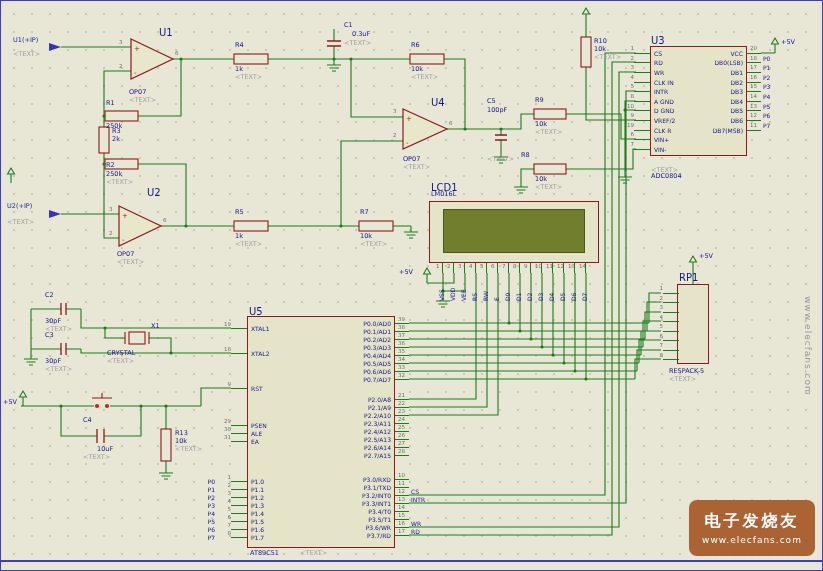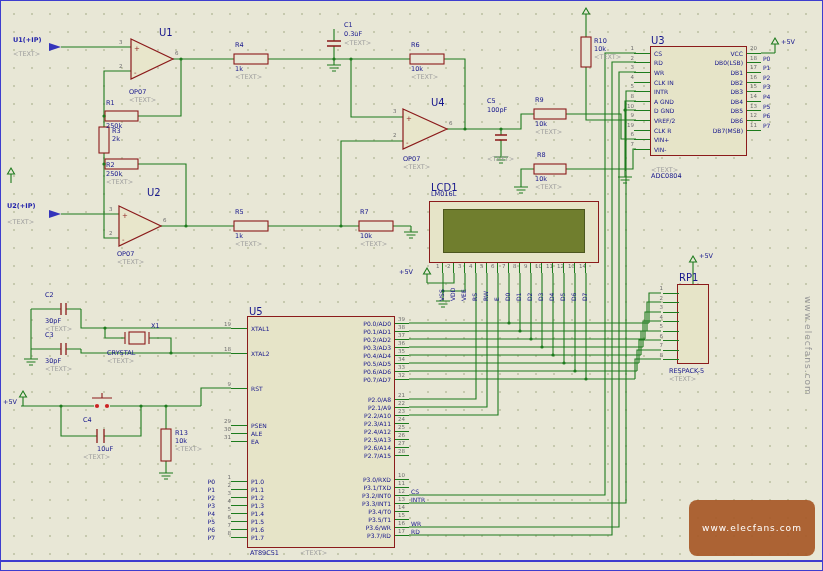--- a/index.html
+++ b/index.html
@@ -6,21 +6,21 @@
   html,body{width:823px;height:571px;background:#fff}
   .sheet{position:relative;width:823px;height:571px;background:#e8e7d6;border:1px solid #3d3dcf;
          overflow:hidden;font-family:"DejaVu Sans",sans-serif;color:#16168c}
   .grid{position:absolute;inset:0;background-image:radial-gradient(#c6c9ae 0.8px,transparent 0.9px);
         background-size:18px 18px;background-position:4px 4px}
   svg.layer{position:absolute;left:0;top:0}
   .lbl{position:absolute;font-size:6.5px;line-height:1.1;white-space:nowrap;color:#16168c}
   .lbl.num{color:#6e6e6e;font-size:5.5px}
   .lbl.ph{color:#9e9e9e}
   .lbl.title{font-size:10px}
-  .lbl.inlab{font-weight:bold;color:#2222aa}
+  .lbl.inlab{font-weight:normal;color:#2222aa}
   .ic{position:absolute;border:1.2px solid #8b1b1b;background:#e6e4c8}
   .lcdscr{position:absolute;background:#707e2e;border:1px solid #4c561e}
   .pins{position:absolute}
   .prow{position:relative;height:8px}
   .u3p .prow{height:9.6px}
   .rpp .prow{height:9.5px}
   .pstub{position:absolute;top:50%;height:1px;background:#1d7b1d}
   .pnum{position:absolute;top:-3px;font-size:5.5px;color:#6e6e6e}
   .pname{position:absolute;top:50%;transform:translateY(-50%);font-size:6px;color:#16168c;white-space:nowrap}
   .pnet{position:absolute;font-size:6px;color:#16168c;white-space:nowrap}
@@ -230,32 +230,32 @@
   <span class="lbl ph" style="left:105px;top:178px">&lt;TEXT&gt;</span>
   <span class="lbl" style="left:234px;top:208px">R5</span>
   <span class="lbl" style="left:234px;top:232px">1k</span>
   <span class="lbl ph" style="left:234px;top:240px">&lt;TEXT&gt;</span>
   <span class="lbl" style="left:359px;top:208px">R7</span>
   <span class="lbl" style="left:359px;top:232px">10k</span>
   <span class="lbl ph" style="left:359px;top:240px">&lt;TEXT&gt;</span>
   <span class="lbl" style="left:534px;top:96px">R9</span>
   <span class="lbl" style="left:534px;top:120px">10k</span>
   <span class="lbl ph" style="left:534px;top:128px">&lt;TEXT&gt;</span>
-  <span class="lbl" style="left:536px;top:151px">R8</span>
+  <span class="lbl" style="left:520px;top:151px">R8</span>
   <span class="lbl" style="left:534px;top:175px">10k</span>
   <span class="lbl ph" style="left:534px;top:183px">&lt;TEXT&gt;</span>
   <span class="lbl" style="left:593px;top:37px">R10</span>
   <span class="lbl" style="left:593px;top:45px">10k</span>
   <span class="lbl ph" style="left:593px;top:53px">&lt;TEXT&gt;</span>
   <span class="lbl" style="left:174px;top:429px">R13</span>
   <span class="lbl" style="left:174px;top:437px">10k</span>
   <span class="lbl ph" style="left:174px;top:445px">&lt;TEXT&gt;</span>
 
   <span class="lbl" style="left:343px;top:21px">C1</span>
-  <span class="lbl" style="left:343px;top:30px">0.3uF</span>
+  <span class="lbl" style="left:351px;top:30px">0.3uF</span>
   <span class="lbl ph" style="left:343px;top:39px">&lt;TEXT&gt;</span>
   <span class="lbl" style="left:44px;top:291px">C2</span>
   <span class="lbl" style="left:44px;top:317px">30pF</span>
   <span class="lbl ph" style="left:44px;top:325px">&lt;TEXT&gt;</span>
   <span class="lbl" style="left:44px;top:331px">C3</span>
   <span class="lbl" style="left:44px;top:357px">30pF</span>
   <span class="lbl ph" style="left:44px;top:365px">&lt;TEXT&gt;</span>
   <span class="lbl" style="left:82px;top:416px">C4</span>
   <span class="lbl" style="left:96px;top:445px">10uF</span>
   <span class="lbl ph" style="left:82px;top:453px">&lt;TEXT&gt;</span>
@@ -737,18 +737,19 @@
         <span class="pname">P3.7/RD</span>
         <span class="pstub"></span>
         <span class="pnum">17</span>
         <span class="pnet">RD</span>
       </div>
     </div>
   <span class="lbl" style="left:249px;top:549px">AT89C51</span>
   <span class="lbl ph" style="left:299px;top:549px">&lt;TEXT&gt;</span>
 
   <div class="watermark">
+    <span class="cn">电子发烧友</span>
     <span class="en">www.elecfans.com</span>
   </div>
   <span class="sidemark">www.elecfans.com</span>
 
   <div class="bottomline"></div>
 </div>
 
 </body></html>

